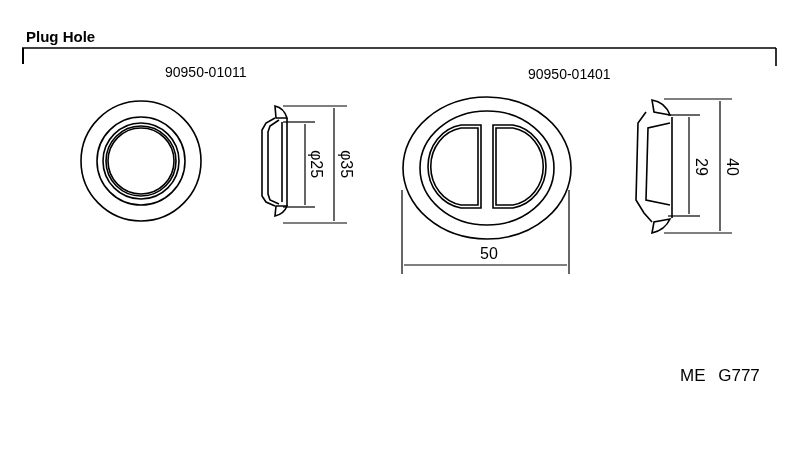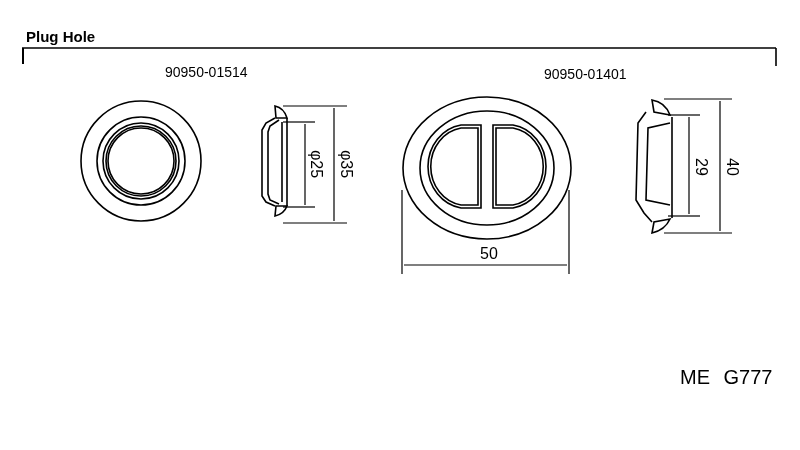--- a/index.html
+++ b/index.html
@@ -1,28 +1,28 @@
 <!DOCTYPE html>
 <html><head>
 <meta charset="utf-8">
 <style>
   html, body { margin:0; padding:0; background:#ffffff; }
   body { width:800px; height:450px; position:relative; overflow:hidden; font-family:"Liberation Sans", sans-serif; color:#000; }
   .title { position:absolute; left:26px; top:28px; font-size:15px;font-weight:bold; }
   .pn { position:absolute; font-size:14px; }
-  .code { position:absolute; left:680px; top:366px; font-size:20px; word-spacing:8px; }
+  .code { position:absolute; left:680px; top:366px; font-size:17px; word-spacing:8px; }
   svg { position:absolute; left:0; top:0; }
   .dim { font-family:"Liberation Sans", sans-serif; font-size:16px; }
 </style>
 </head>
 <body>
 
 <div class="title">Plug Hole</div>
-<div class="pn" style="left:165px;top:64px;">90950-01514</div>
-<div class="pn" style="left:544px;top:66px;text-align:right;">90950-01401</div>
+<div class="pn" style="left:165px;top:64px;">90950-01011</div>
+<div class="pn" style="left:528px;top:66px;text-align:right;">90950-01401</div>
 <div class="code">ME G777</div>
 
 <svg width="800" height="450" viewBox="0 0 800 450" fill="none" stroke="#000" stroke-width="1.6">
 
   <g>
     <line x1="22" y1="48" x2="776" y2="48"></line>
     <line x1="23" y1="48" x2="23" y2="64" stroke-width="2"></line>
     <line x1="776" y1="48" x2="776" y2="66"></line>
   </g>
 

